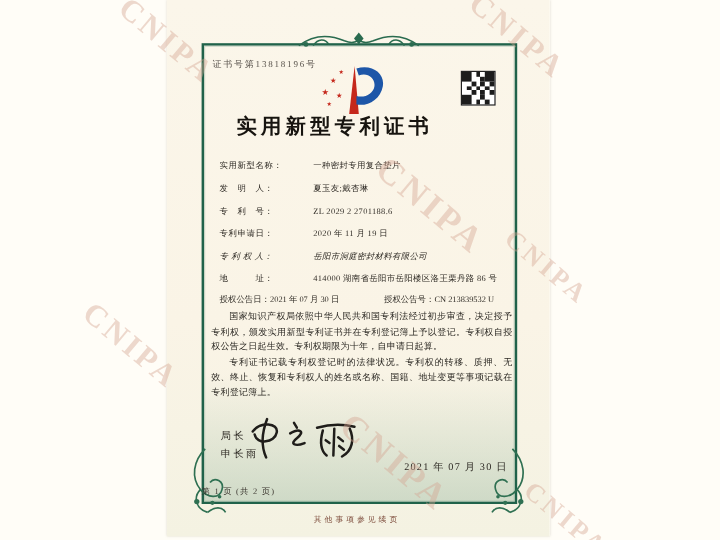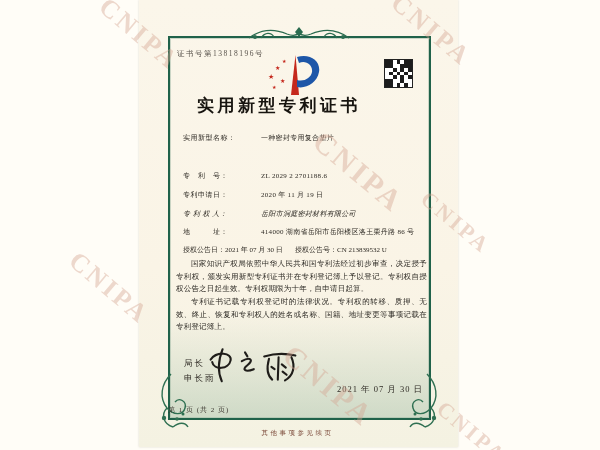--- a/index.html
+++ b/index.html
@@ -128,36 +128,39 @@
       <i style="grid-area:7/6"></i>
     <i style="grid-area:5/5"></i>
       <i style="grid-area:3/7"></i>
   </div>
 
   <div class="abs title" style="left:29px;top:94px;width:222px;">实用新型专利证书</div>
 
   <div class="abs fieldrow" style="left:44px;top:133px;">
     <span class="lbl">实用新型名称：</span><span class="val">一种密封专用复合垫片</span>
   </div>
+  <div class="abs fieldrow" style="left:44px;top:152px;">
+    <span class="lbl">发　明　人：</span><span class="val">夏玉友;戴杏琳</span>
+  </div>
   <div class="abs fieldrow" style="left:44px;top:171px;">
     <span class="lbl">专　利　号：</span><span class="val">ZL 2029 2 2701188.6</span>
   </div>
   <div class="abs fieldrow" style="left:44px;top:190px;">
     <span class="lbl">专利申请日：</span><span class="val">2020 年 11 月 19 日</span>
   </div>
   <div class="abs fieldrow" style="left:44px;top:209px;font-style:italic;">
     <span class="lbl">专 利 权 人：</span><span class="val">岳阳市洞庭密封材料有限公司</span>
   </div>
   <div class="abs fieldrow" style="left:44px;top:227px;">
     <span class="lbl">地　　　址：</span><span class="val">414000 湖南省岳阳市岳阳楼区洛王栗丹路 86 号</span>
   </div>
 
   <div class="abs fieldrow" style="left:44px;top:245px;width:240px;">
     <span>授权公告日：</span><span>2021 年 07 月 30 日</span>
-    <span style="position:absolute;left:112px;">
+    <span style="position:absolute;left:137px;">
       <span>授权公告号：</span><span>CN 213839532 U</span>
     </span>
   </div>
 
   <div class="abs para" style="left:37px;top:258px;width:251px;">国家知识产权局依照中华人民共和国专利法经过初步审查，决定授予专利权，颁发实用新型专利证书并在专利登记簿上予以登记。专利权自授权公告之日起生效。专利权期限为十年，自申请日起算。</div>
   <div class="abs para" style="left:37px;top:296px;width:251px;">专利证书记载专利权登记时的法律状况。专利权的转移、质押、无效、终止、恢复和专利权人的姓名或名称、国籍、地址变更等事项记载在专利登记簿上。</div>
 
   <div class="abs officer" style="left:45px;top:358px;">局长</div>
   <div class="abs officer" style="left:45px;top:373px;">申长雨</div>
 

